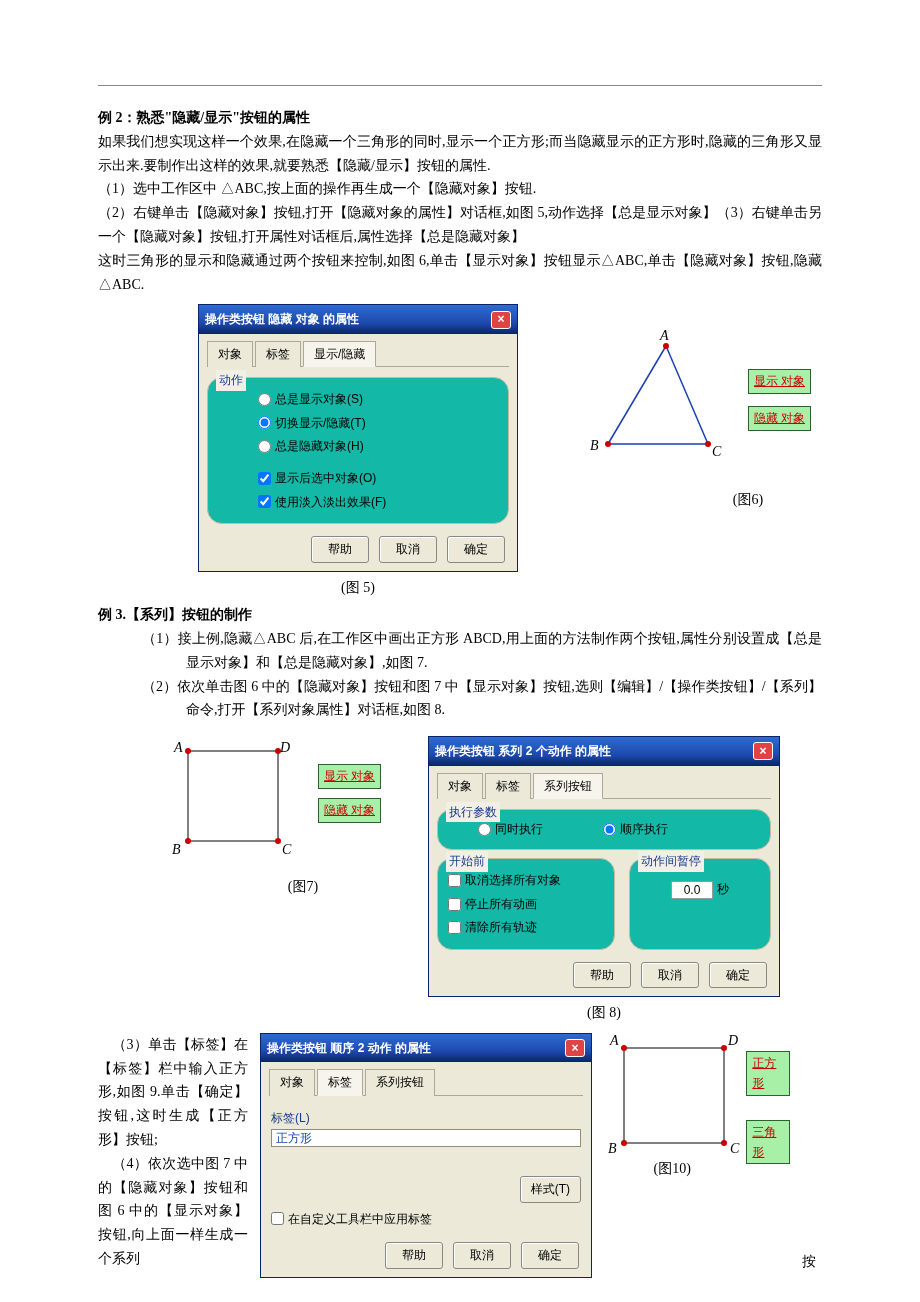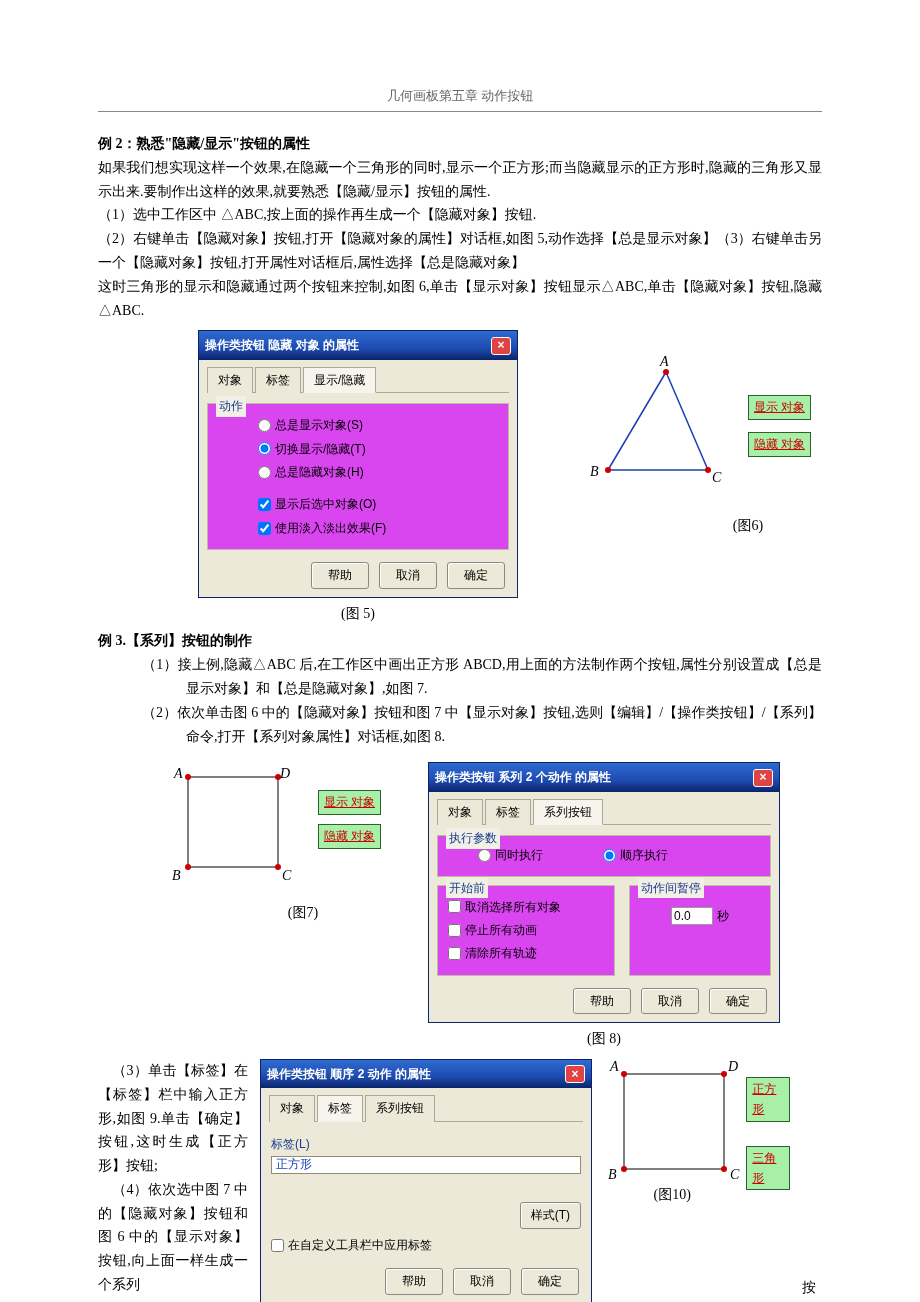--- a/index.html
+++ b/index.html
@@ -69,25 +69,25 @@
     border-bottom: none;
     background: #ece9d8;
     margin-right: 2px;
     position: relative;
     top: 1px;
     cursor: default;
   }
   .tab.active { background: #f6f4ec; border-bottom: 1px solid #f6f4ec; }
   .grp {
     border: 1px solid #c0bca4;
-    border-radius: 0;
+    border-radius: 15px;
     padding: 8px 10px 8px 10px;
     margin-bottom: 8px;
     position: relative;
-    background: #d946ef;
+    background: #14b8a6;
   }
   .grp-title {
     position: absolute;
     top: -8px; left: 8px;
     background: #f2f0e6;
     padding: 0 3px;
     color: #1a3c8c;
     font-size: 12px;
   }
   .radio, .check { display: flex; align-items: center; margin: 3px 0; gap: 4px; }
@@ -105,21 +105,21 @@
   .txtinput {
     border: 1px solid #8e8e72;
     background: #fff;
     padding: 1px 4px;
     font-size: 12px;
     color: #1545b5;
     width: 100%;
     box-sizing: border-box;
   }
   .smallnum {
-    width: 36px; text-align: left;
+    width: 36px; text-align: center;
     border: 1px solid #999; background: #fff;
     padding: 1px 2px; font-size: 12px;
   }
 
   
   .geom { position: relative; }
   .btnbox {
     background: #a8f0a8;
     border: 1px solid #2c622c;
     padding: 1px 5px;
@@ -129,21 +129,20 @@
   .btnbox.red { color: #c00; text-decoration: underline; }
   .vlabel { font-family: "Times New Roman", serif; font-style: italic; font-size: 14px; }
   .wrap34 { display: flex; gap: 12px; margin-top: 8px; align-items: flex-start; }
   .wrap34 .leftcol { width: 150px; flex-shrink: 0; }
   .wrap34 .leftcol .para { text-indent: 0; }
 </style>
 </head>
 <body>
 
 <div class="page">
-  <div class="hdr">几何画板第五章 动作按钮</div>
   <div class="hr"></div>
 
   <p class="para b">例 2：熟悉"隐藏/显示"按钮的属性</p>
   <p class="para">如果我们想实现这样一个效果,在隐藏一个三角形的同时,显示一个正方形;而当隐藏显示的正方形时,隐藏的三角形又显示出来.要制作出这样的效果,就要熟悉【隐藏/显示】按钮的属性.</p>
   <p class="para">（1）选中工作区中 △ABC,按上面的操作再生成一个【隐藏对象】按钮.</p>
   <p class="para">（2）右键单击【隐藏对象】按钮,打开【隐藏对象的属性】对话框,如图 5,动作选择【总是显示对象】（3）右键单击另一个【隐藏对象】按钮,打开属性对话框后,属性选择【总是隐藏对象】</p>
   <p class="para">这时三角形的显示和隐藏通过两个按钮来控制,如图 6,单击【显示对象】按钮显示△ABC,单击【隐藏对象】按钮,隐藏△ABC.</p>
 
   <div class="figrow" style="gap:70px; margin-left:100px;">
     <div>

